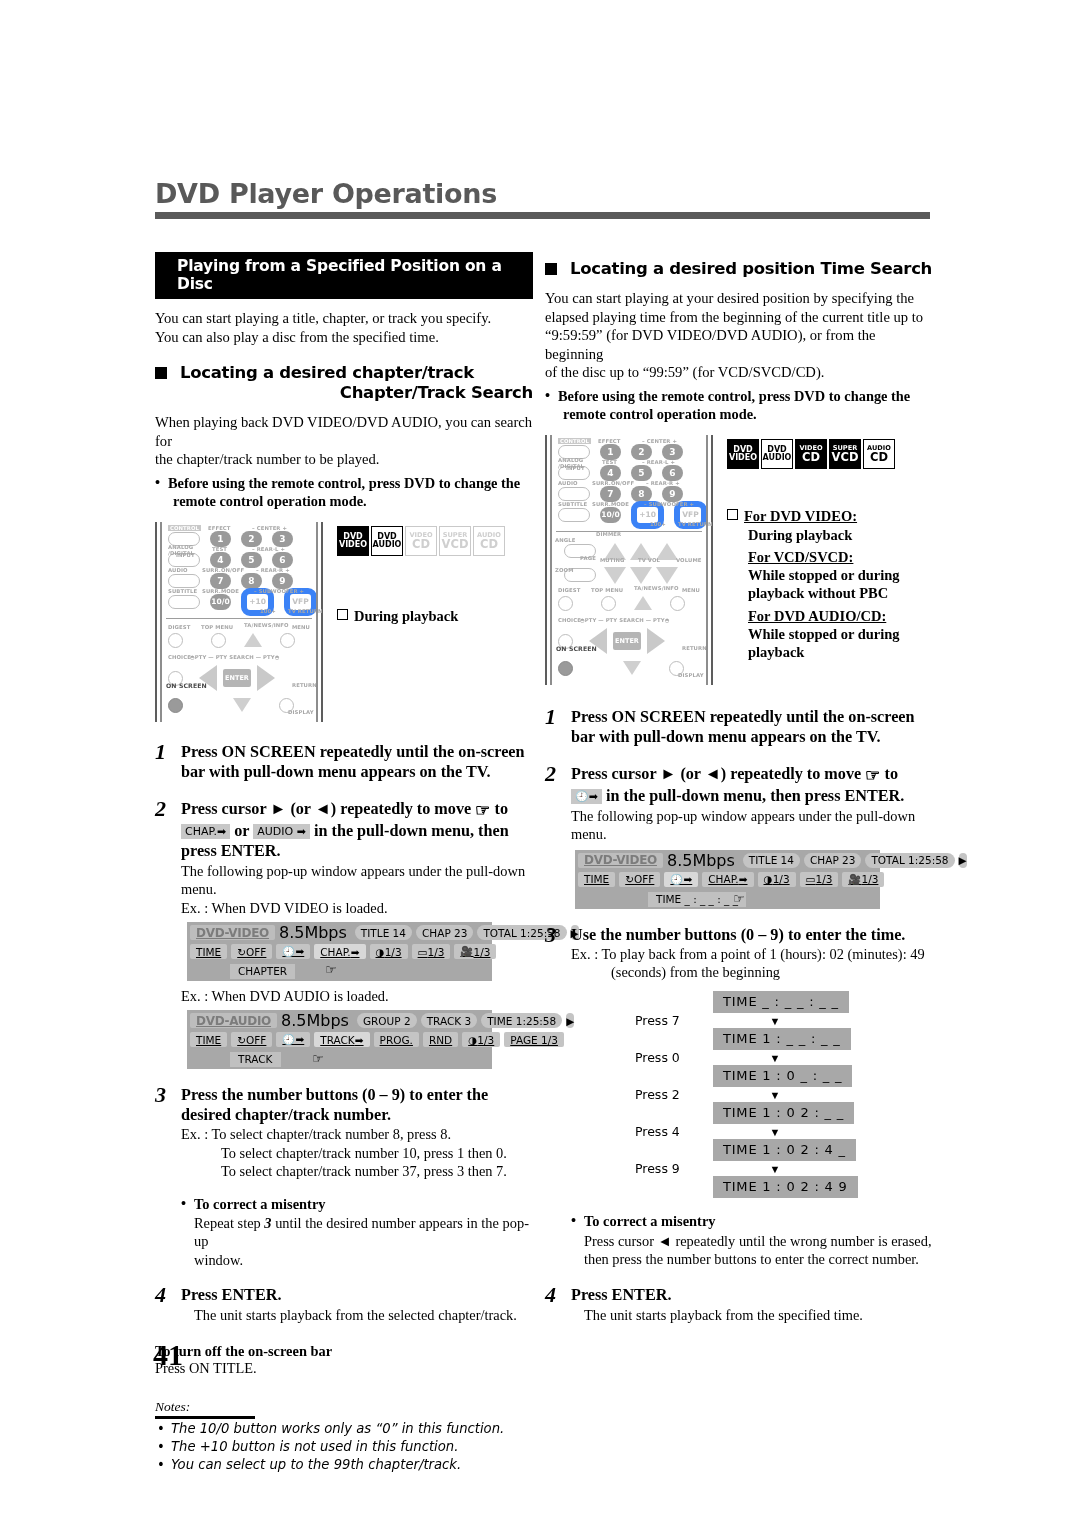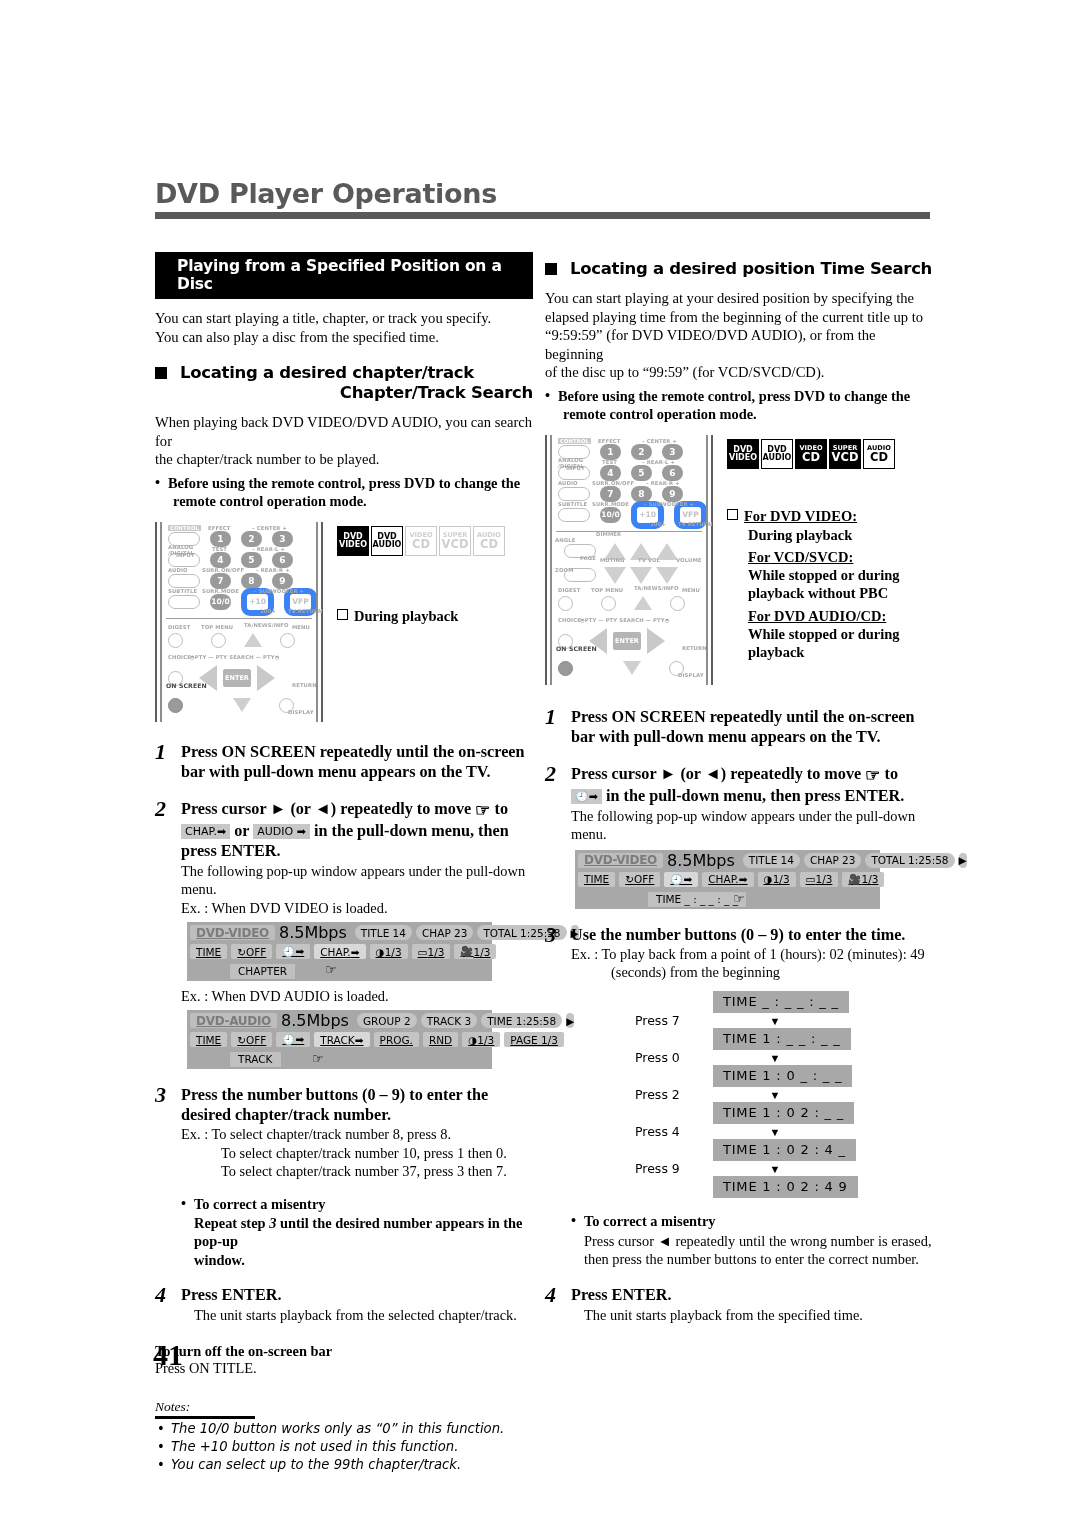--- a/index.html
+++ b/index.html
@@ -453,21 +453,21 @@
         <span>desired chapter/track number.</span>
       </div>
       <div class="ex">
         <span>Ex. : To select chapter/track number 8, press 8.</span>
         <span class="ex-ind">To select chapter/track number 10, press 1 then 0.</span>
         <span class="ex-ind">To select chapter/track number 37, press 3 then 7.</span>
       </div>
       <div class="bullet-bold" style="margin-top:14px;">
         <span>To correct a misentry</span>
       </div>
-      <div class="sub" style="padding-left:13px;font-weight:bold;">
+      <div class="sub" style="padding-left:13px;">
         <span>Repeat step</span>
         <b style="font-style:italic;">3</b>
         <span>until the desired number appears in the pop-up</span><br>
         <span>window.</span>
       </div>
     </div>
 
     <div class="step">
       <span class="num">4</span>
       <div class="head">Press ENTER.</div>

